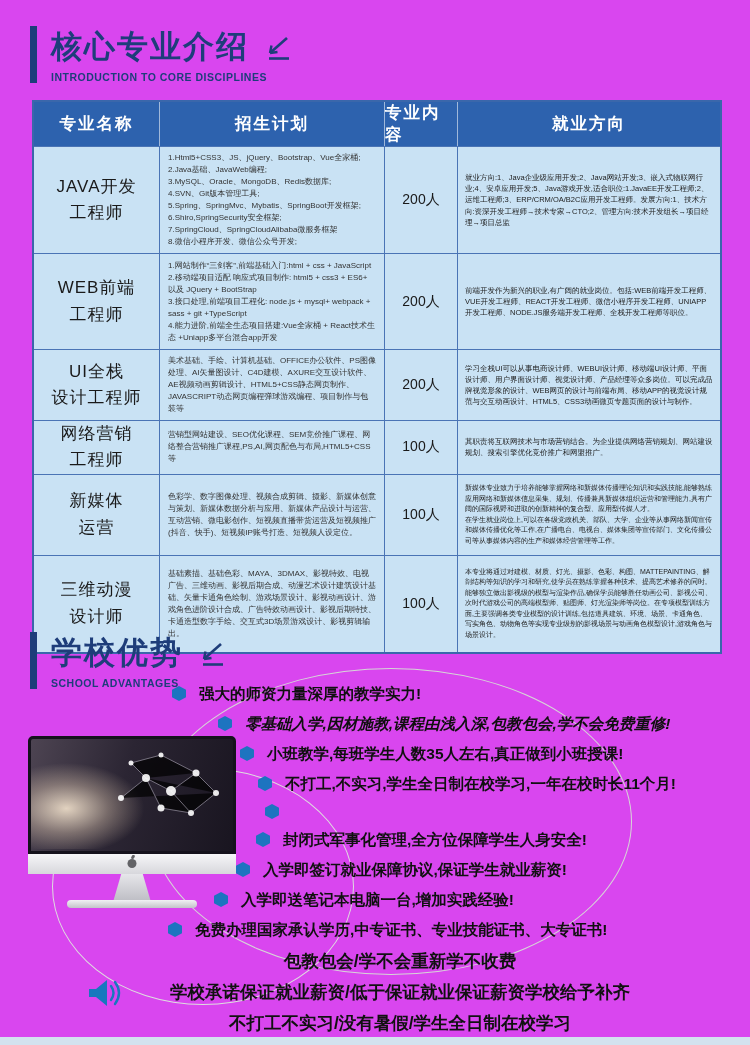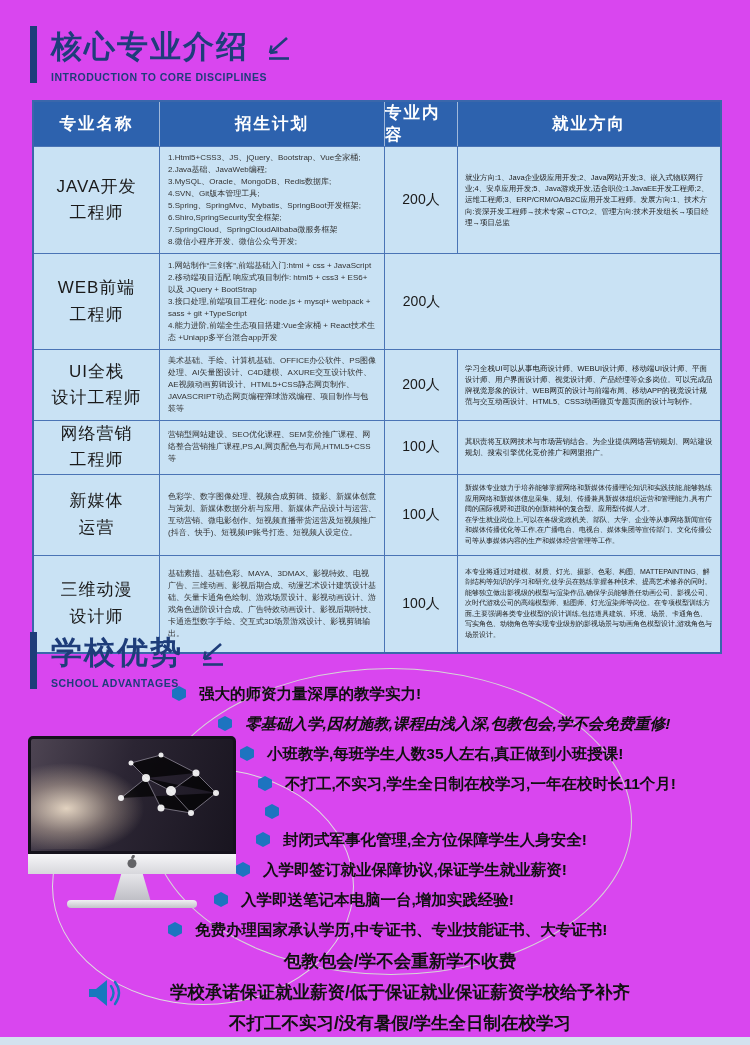--- a/index.html
+++ b/index.html
@@ -133,20 +133,21 @@
     <div class="trow" style="min-height:95px;">
       <div class="cell cname">
         <span>WEB前端</span>
         <span>工程师</span>
       </div>
       <div class="cell ccontent">1.网站制作“三剑客”,前端基础入门:html + css + JavaScript
 2.移动端项目适配 响应式项目制作: html5 + css3 + ES6+ 以及 JQuery + BootStrap
 3.接口处理,前端项目工程化: node.js + mysql+ webpack + sass + git +TypeScript
 4.能力进阶,前端全生态项目搭建:Vue全家桶 + React技术生态 +Uniapp多平台混合app开发</div>
       <div class="cell cenroll">200人</div>
+      <div class="cell cemploy">前端开发作为新兴的职业,有广阔的就业岗位。包括:WEB前端开发工程师、VUE开发工程师、REACT开发工程师、微信小程序开发工程师、UNIAPP开发工程师、NODE.JS服务端开发工程师、全栈开发工程师等职位。</div>
     </div>
 
     <div class="trow" style="min-height:57px;">
       <div class="cell cname">
         <span>UI全栈</span>
         <span>设计工程师</span>
       </div>
       <div class="cell ccontent">美术基础、手绘、计算机基础、OFFICE办公软件、PS图像处理、AI矢量图设计、C4D建模、AXURE交互设计软件、AE视频动画剪辑设计、HTML5+CSS静态网页制作、JAVASCRIPT动态网页编程弹球游戏编程、项目制作与包装等</div>
       <div class="cell cenroll">200人</div>
       <div class="cell cemploy">学习全栈UI可以从事电商设计师、WEBUI设计师、移动端UI设计师、平面设计师、用户界面设计师、视觉设计师、产品经理等众多岗位。可以完成品牌视觉形象的设计、WEB网页的设计与前端布局、移动APP的视觉设计规范与交互动画设计、HTML5、CSS3动画微页专题页面的设计与制作。</div>

